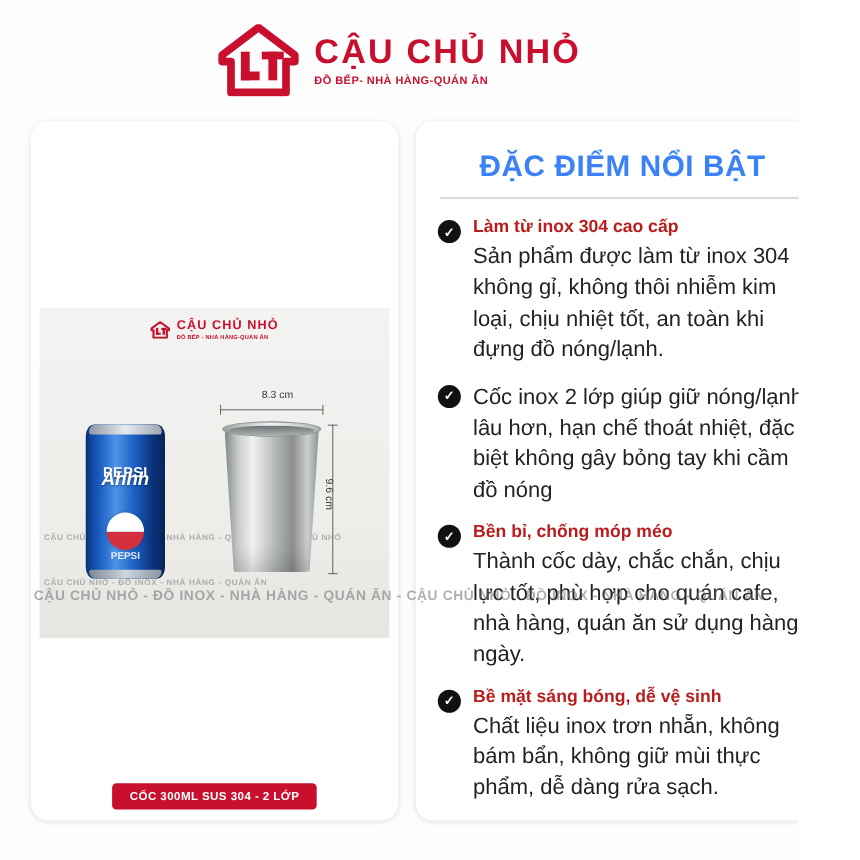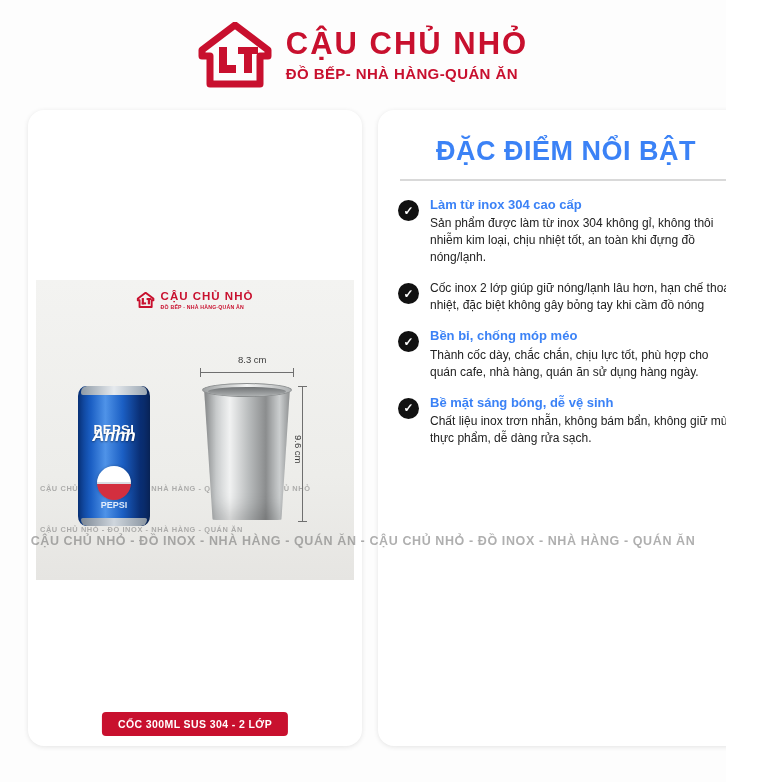--- a/index.html
+++ b/index.html
@@ -33,21 +33,21 @@
   .brand-logo svg { display: block; }
   .brand-text { display: flex; flex-direction: column; justify-content: center; }
   .brand-name {
     font-size: 31px;
     font-weight: bold;
     color: #c8102e;
     letter-spacing: 2px;
     line-height: 1.05;
   }
   .brand-sub {
-    font-size: 15px;
+    font-size: 10px;
     font-weight: bold;
     color: #c8102e;
     letter-spacing: 0.4px;
     margin-top: 4px;
   }
 
   
   .left-card {
     position: absolute;
     left: 28px; top: 110px;
@@ -239,29 +239,29 @@
     border-radius: 50%;
     background: #111111;
     color: #ffffff;
     display: flex; align-items: center; justify-content: center;
     font-size: 12px;
     font-weight: bold;
     margin-top: 3px;
   }
   .ftext { flex: 1 1 auto; }
   .fhead {
-    color: #3b82f6;
-    font-size: 13px;
+    color: #b91c1c;
+    font-size: 16px;
     font-weight: bold;
     line-height: 1.25;
     margin-bottom: 2px;
   }
   .fbody {
     color: #222222;
-    font-size: 12px;
+    font-size: 20px;
     line-height: 1.42;
   }
 
   
   .wm-band {
     position: absolute;
     left: 0; right: 0; top: 534px;
     text-align: center;
     font-size: 12.5px;
     font-weight: bold;

